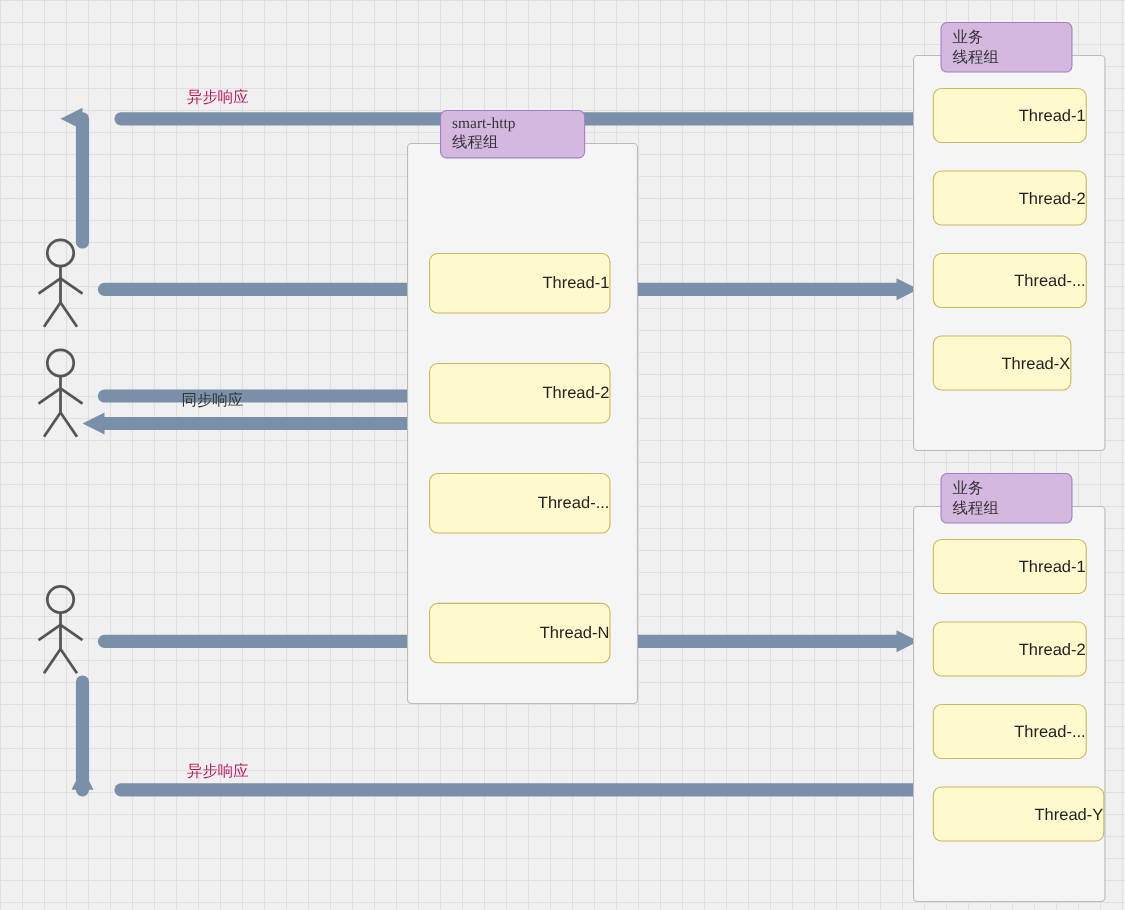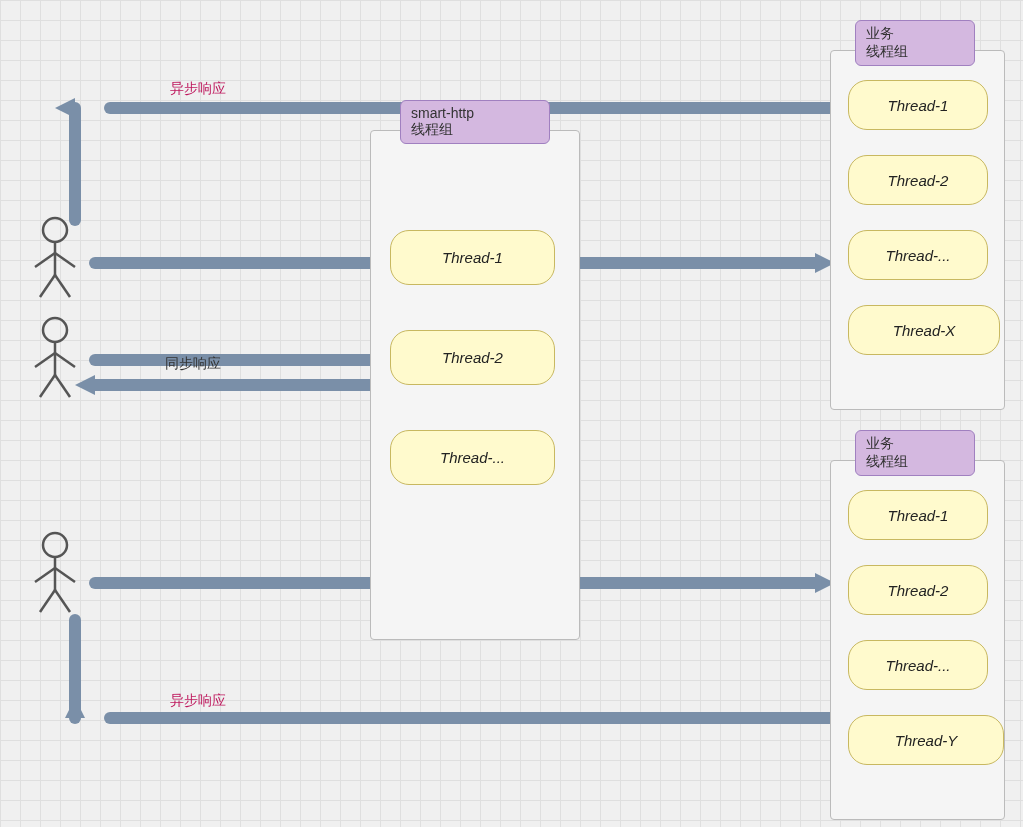--- a/index.html
+++ b/index.html
@@ -26,29 +26,28 @@
     .diagram {
       position: relative;
       width: 1023px;
       height: 827px;
     }
 
     
     .thread-box {
       background: #fffacd;
       border: 1.5px solid #c8b860;
-      border-radius: 19px;
+      border-radius: 8px;
       display: flex;
       align-items: center;
-      justify-content: center;
+      justify-content: flex-end;
       font-size: 15px;
       font-weight: normal;
       color: #222;
       position: absolute;
-      font-style: italic;
     }
 
     
     .group-box {
       position: absolute;
       background: #f5f5f5;
       border: 1.5px solid #bbb;
       border-radius: 4px;
     }
 
@@ -142,58 +141,61 @@
     <polygon points="65,718 85,718 75,698" fill="#7a8fa8"></polygon>
 
     <line x1="75" y1="108" x2="75" y2="220" stroke="#7a8fa8" stroke-width="12" stroke-linecap="round"></line>
 
     <line x1="75" y1="620" x2="75" y2="718" stroke="#7a8fa8" stroke-width="12" stroke-linecap="round"></line>
 
   </svg>
 
   <div class="group-box" style="left:370px;top:130px;width:210px;height:510px;"></div>
 
-  <div class="group-label" style="left:400px;top:100px;width:150px;">
+  <div class="group-label" style="left:400px;top:100px;width:132px;font-family:Liberation Serif, serif;">
     <div>smart-http</div>
     <div>线程组</div>
   </div>
 
   <div class="thread-box" style="left:390px;top:230px;width:165px;height:55px;">
     <span>Thread-1</span>
   </div>
 
   <div class="thread-box" style="left:390px;top:330px;width:165px;height:55px;">
     <span>Thread-2</span>
   </div>
 
   <div class="thread-box" style="left:390px;top:430px;width:165px;height:55px;">
     <span>Thread-...</span>
   </div>
 
+  <div class="thread-box" style="left:390px;top:548px;width:165px;height:55px;">
+    <span>Thread-N</span>
+  </div>
 
   <div class="group-box" style="left:830px;top:50px;width:175px;height:360px;"></div>
 
   <div class="group-label" style="left:855px;top:20px;width:120px;">
     <div>业务</div>
     <div>线程组</div>
   </div>
 
   <div class="thread-box" style="left:848px;top:80px;width:140px;height:50px;">
     <span>Thread-1</span>
   </div>
 
   <div class="thread-box" style="left:848px;top:155px;width:140px;height:50px;">
     <span>Thread-2</span>
   </div>
 
   <div class="thread-box" style="left:848px;top:230px;width:140px;height:50px;">
     <span>Thread-...</span>
   </div>
 
-  <div class="thread-box" style="left:848px;top:305px;width:152px;height:50px;">
+  <div class="thread-box" style="left:848px;top:305px;width:126px;height:50px;">
     <span>Thread-X</span>
   </div>
 
   <div class="group-box" style="left:830px;top:460px;width:175px;height:360px;"></div>
 
   <div class="group-label" style="left:855px;top:430px;width:120px;">
     <div>业务</div>
     <div>线程组</div>
   </div>
 

